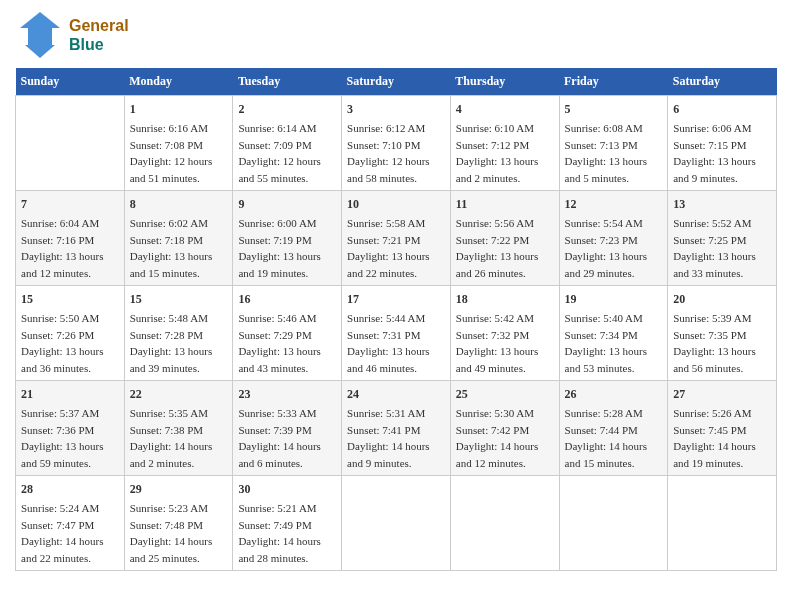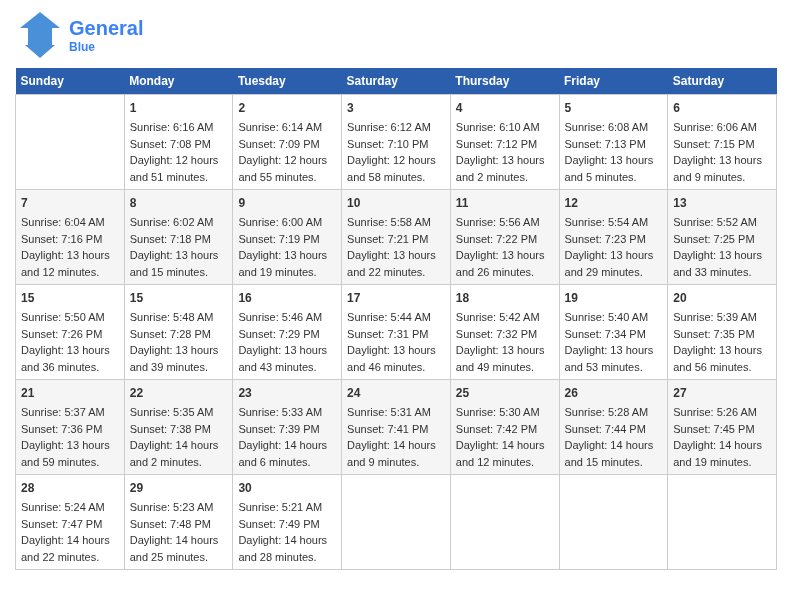--- a/index.html
+++ b/index.html
@@ -30,20 +30,21 @@
       color: #1a1a1a;
     }
     .location {
       font-size: 14px;
       color: #444;
     }
     table {
       width: 100%;
       border-collapse: collapse;
       font-size: 11px;
+      font-family: Liberation Serif, serif;
     }
     thead tr th {
       background-color: #2b5fad;
       color: #fff;
       text-align: left;
       padding: 6px 5px;
       font-size: 12px;
       font-weight: bold;
     }
     tbody tr td {
@@ -74,22 +75,22 @@
   </style>
 </head>
 <body>
 
 <div class="header">
   <div class="logo">
       <svg width="50" height="50" viewBox="0 0 50 50">
         <polygon points="25,2 45,18 37,18 37,35 40,35 25,48 10,35 13,35 13,18 5,18" fill="#4a90d9"></polygon>
       </svg>
       <div style="line-height: 1.2;">
-        <div style="font-weight: bold; font-size: 20px; color: #3b82f6;">General</div>
-        <div style="font-weight: bold; font-size: 12px; color: #3b82f6;">Blue</div>
+        <div style="font-weight: bold; font-size: 16px; color: #a16207;">General</div>
+        <div style="font-weight: bold; font-size: 16px; color: #0f766e;">Blue</div>
       </div>
     </div>
   <div class="title-block">
     <div class="month-title"></div>
     <div class="location"></div>
   </div>
 </div>
 
 <table>
   <thead>

